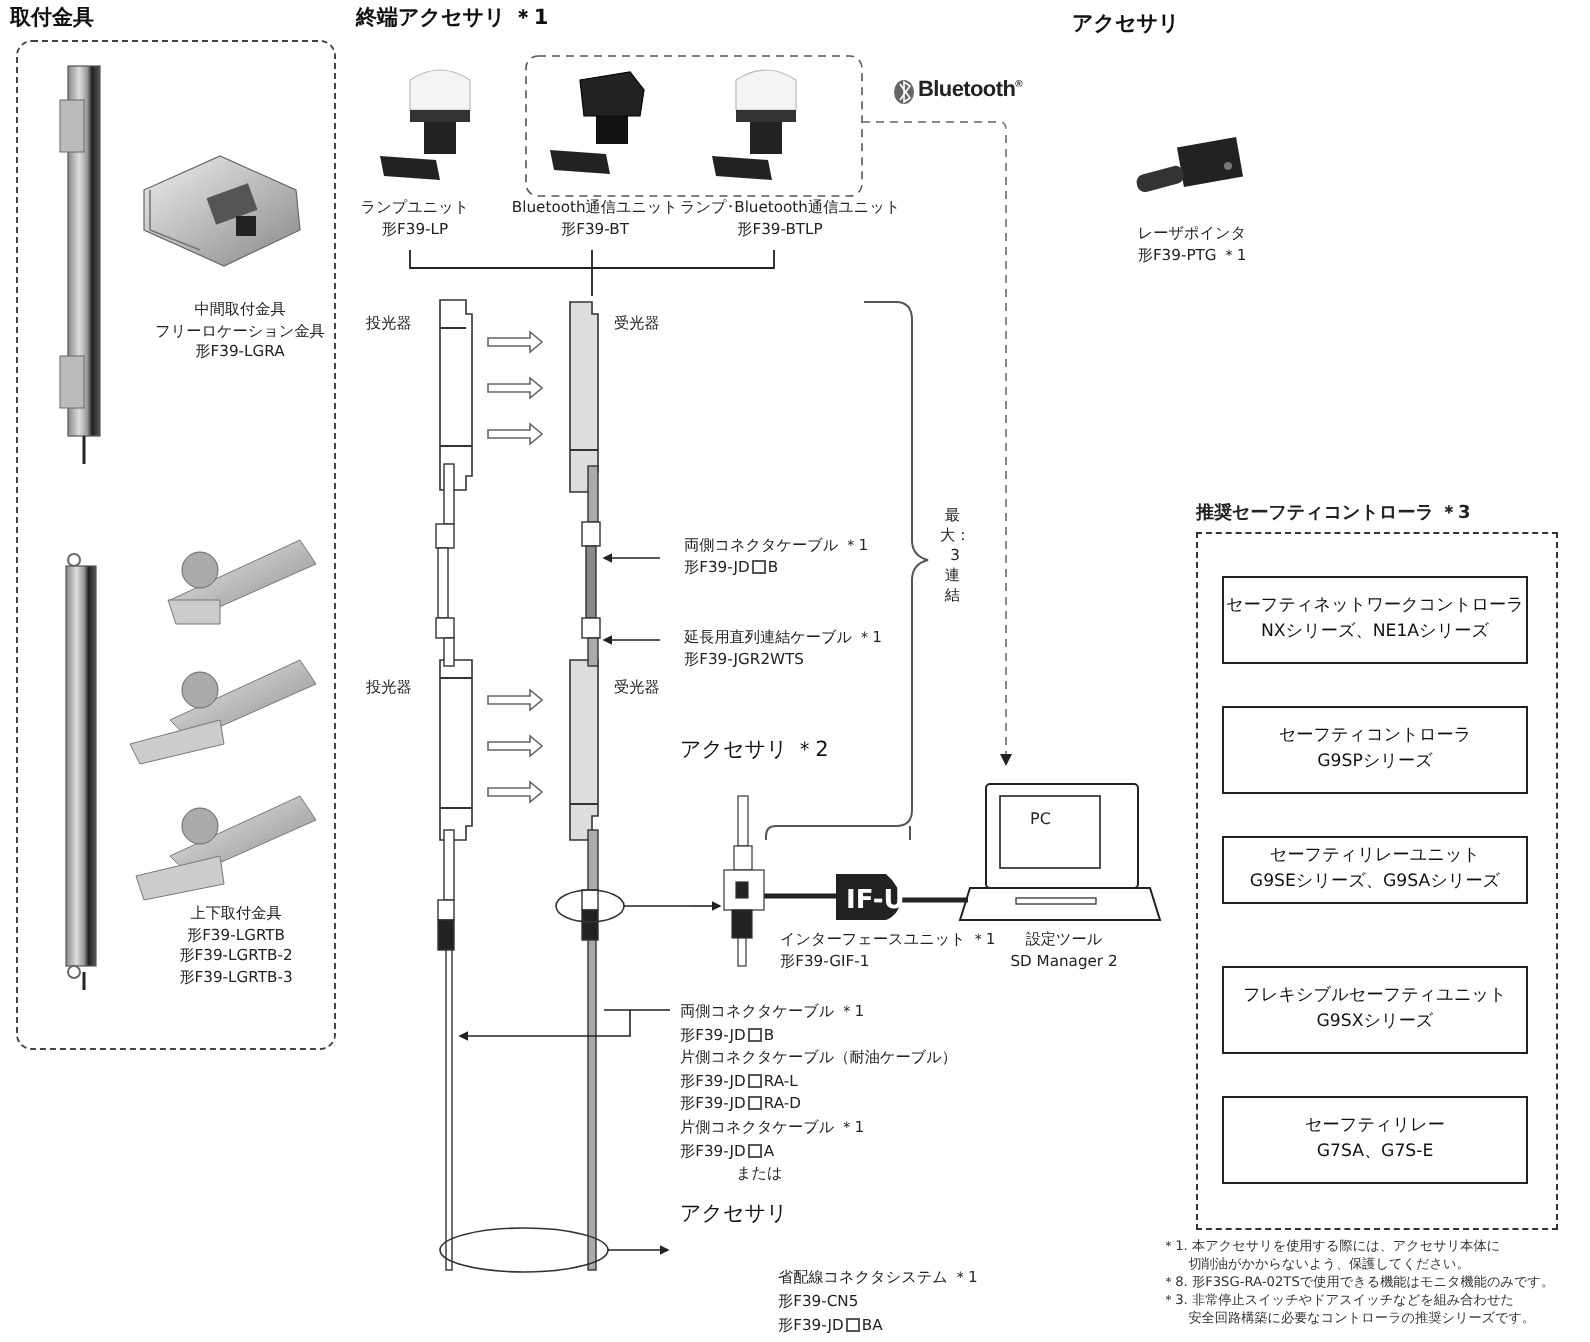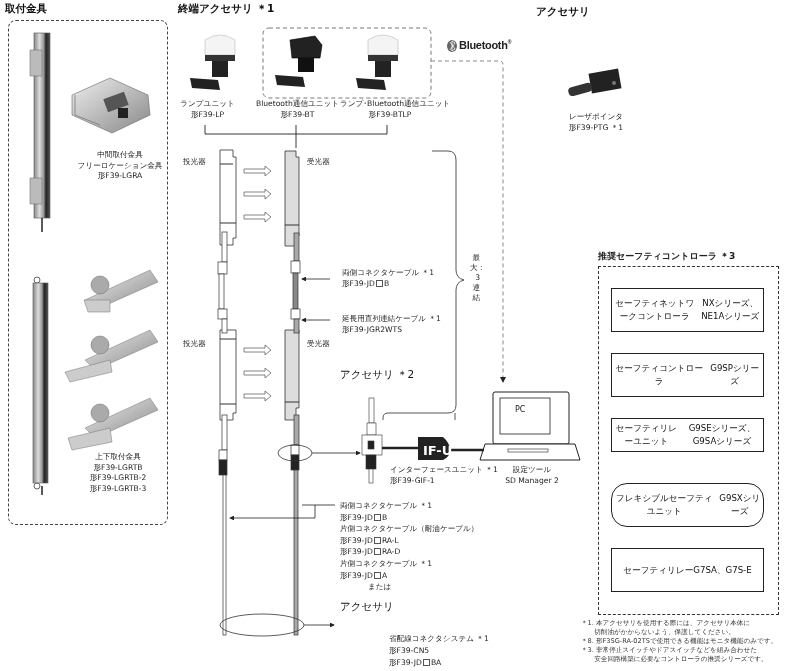--- a/index.html
+++ b/index.html
@@ -3,21 +3,21 @@
 <meta charset="utf-8">
 <style>
   html,body{margin:0;padding:0;background:#fff;}
   body{width:795px;height:671px;position:relative;overflow:hidden;font-family:"DejaVu Sans","Liberation Sans",sans-serif;color:#222;}
   .abs{position:absolute;}
   .title{font-size:10.5px;font-weight:bold;color:#111;white-space:nowrap;}
   .lbl{font-size:7.6px;line-height:10.5px;color:#222;white-space:nowrap;}
   .center{text-align:center;}
   .dash-box{position:absolute;border:1px dashed #444;border-radius:8px;box-sizing:border-box;}
   .gray{background:#e8e8ea;}
-  .ctrl-box{position:absolute;border:1px solid #222;background:#fff;box-sizing:border-box;display:flex;flex-direction:row;align-items:center;justify-content:center;font-size:8.6px;line-height:13px;text-align:center;color:#111;}
+  .ctrl-box{position:absolute;border:1px solid #222;background:#fff;box-sizing:border-box;display:flex;flex-direction:column;align-items:center;justify-content:center;font-size:8.6px;line-height:13px;text-align:center;color:#111;}
   .ctrl-box span{display:block;}
   .note{font-size:6.6px;line-height:9px;color:#333;white-space:nowrap;}
   svg{position:absolute;left:0;top:0;}
   .sq{display:inline-block;width:7px;height:7px;border:1px solid #555;vertical-align:-1px;margin:0 1px;box-sizing:border-box;}
 </style>
 </head>
 <body>
 
 <svg width="795" height="671" viewBox="0 0 795 671">
   <defs>
@@ -296,21 +296,21 @@
     <span>NXシリーズ、NE1Aシリーズ</span>
   </div>
 <div class="ctrl-box" style="left:611px;top:353px;width:153px;height:44px;text-align:center;">
     <span>セーフティコントローラ</span>
     <span>G9SPシリーズ</span>
   </div>
 <div class="ctrl-box" style="left:611px;top:418px;width:153px;height:34px;">
     <span>セーフティリレーユニット</span>
     <span>G9SEシリーズ、G9SAシリーズ</span>
   </div>
-<div class="ctrl-box" style="left:611px;top:483px;width:153px;height:44px;border-radius:16px;">
+<div class="ctrl-box" style="left:611px;top:483px;width:153px;height:44px;">
     <span>フレキシブルセーフティユニット</span>
     <span>G9SXシリーズ</span>
   </div>
 <div class="ctrl-box" style="left:611px;top:548px;width:153px;height:44px;">
     <span>セーフティリレー</span>
     <span>G7SA、G7S-E</span>
   </div>
 
 <div class="abs" style="left:581px;top:619px;">
   <div class="note">＊1. 本アクセサリを使用する際には、アクセサリ本体に</div>

